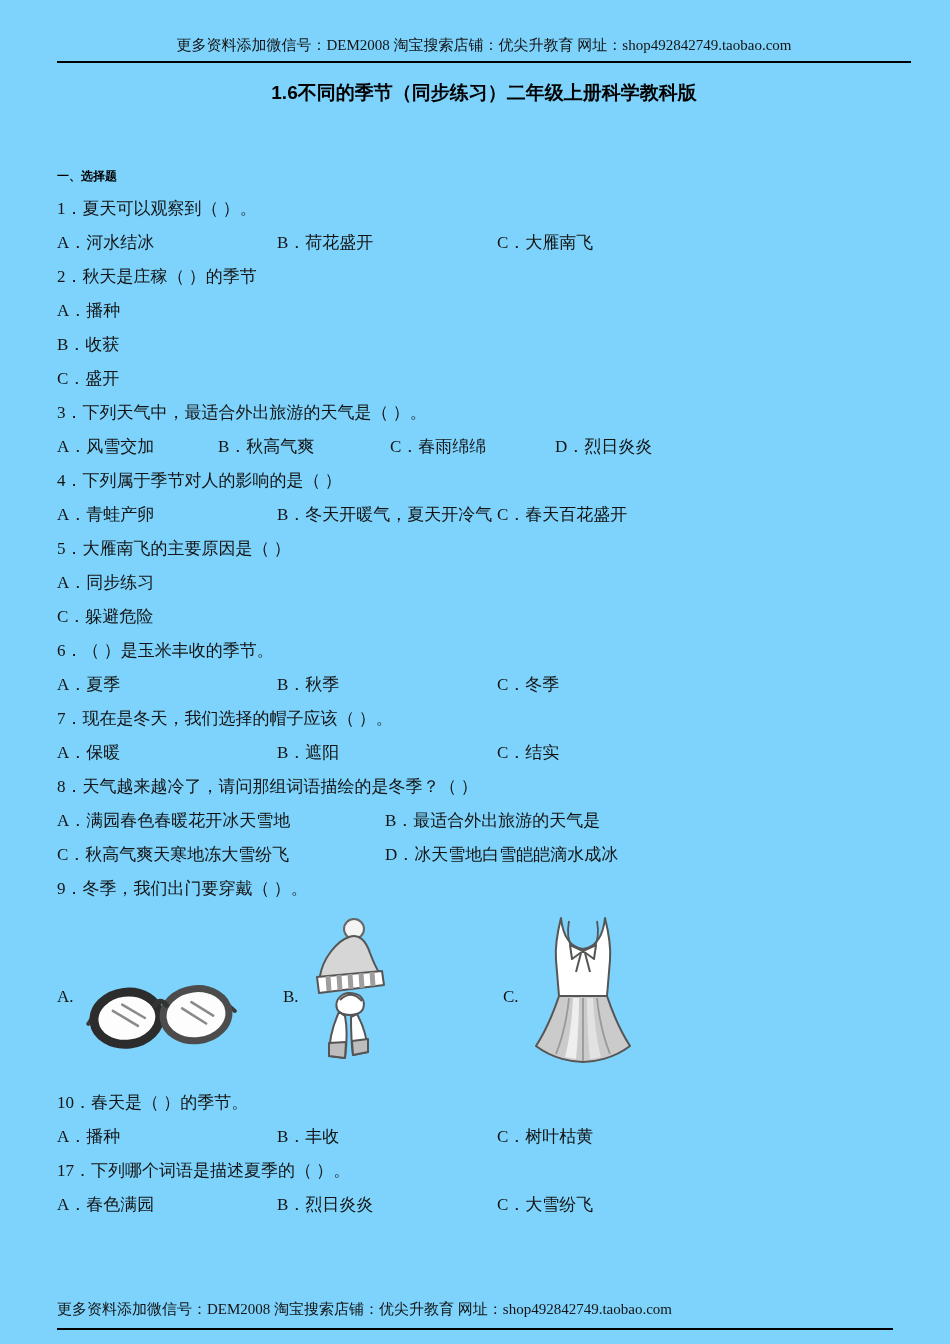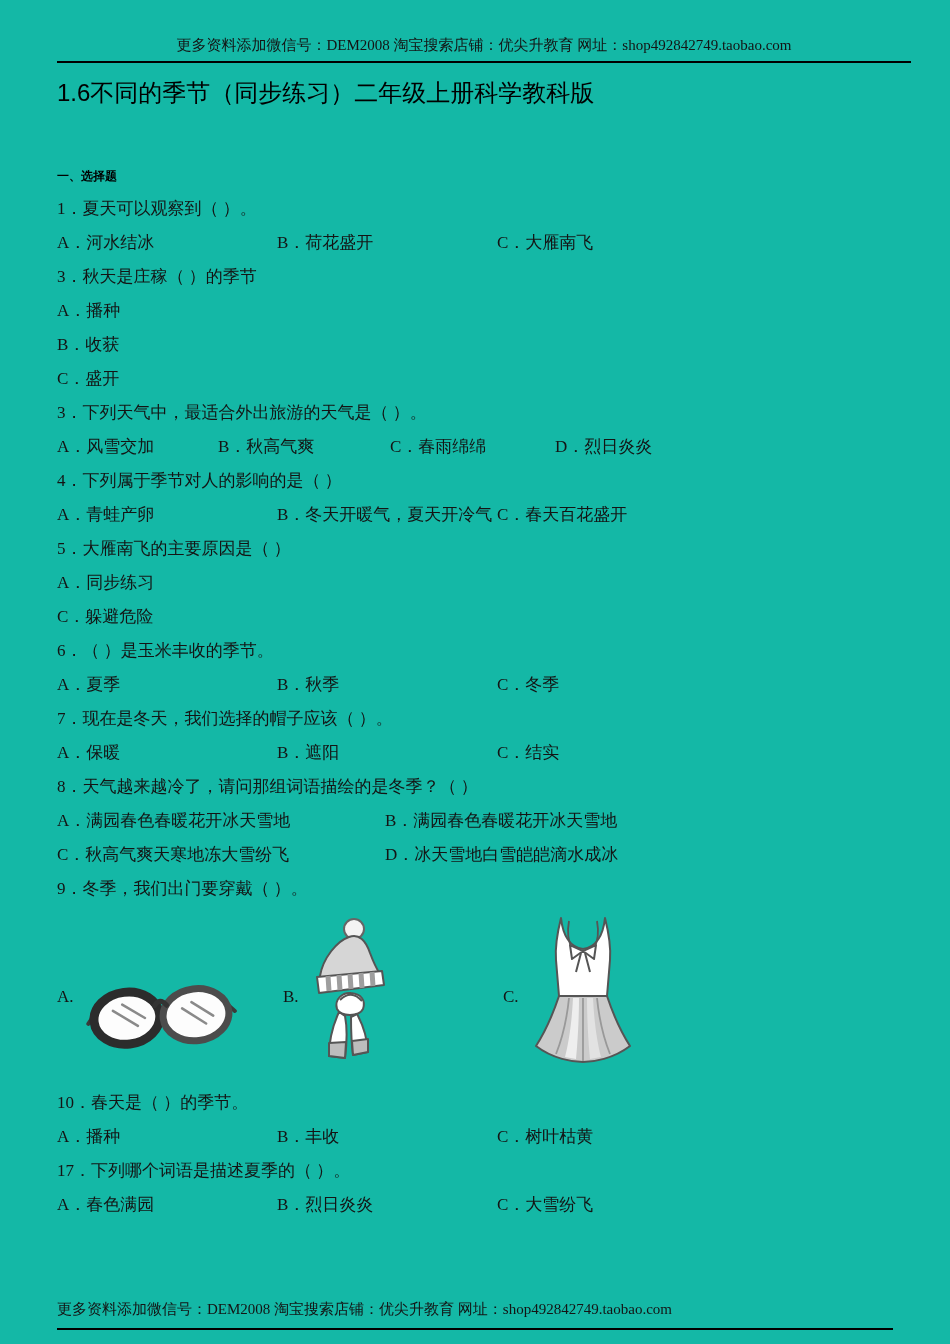--- a/index.html
+++ b/index.html
@@ -1,28 +1,28 @@
 <!DOCTYPE html>
 <html><head>
 <meta charset="utf-8">
 <style>
   html,body{margin:0;padding:0;background:#fff;}
   .page{
-    width:950px;height:1344px;background:#14b8a6;position:relative;
+    width:950px;height:1344px;background:#7dd3fc;position:relative;
     box-sizing:border-box;padding:36px 39px 0 57px;
     font-family:"Liberation Serif","DejaVu Serif",serif;color:#141414;
     overflow:hidden;
   }
   .hdr{
     text-align:center;font-size:15px;line-height:19px;
     padding-bottom:6px;border-bottom:2px solid #000;
     white-space:nowrap;
   }
   .title{
-    font-weight:normal;font-size:24px;line-height:30px;
+    text-align:center;font-weight:bold;font-size:19px;line-height:30px;
     margin:15px 0 0 0;
     font-family:"Liberation Sans","DejaVu Sans",sans-serif;
     color:#000;
   }
   .section{
     font-weight:bold;font-size:12px;line-height:20px;
     margin:58px 0 14px 0;color:#000;
     font-family:"Liberation Sans","DejaVu Sans",sans-serif;
   }
   .q{margin:0 0 16px 0;font-size:17px;line-height:18px;}
@@ -62,21 +62,21 @@
 
   <div class="section">一、选择题</div>
 
   <p class="q">1．夏天可以观察到（    ）。</p>
   <div class="opts c3">
     <span class="o">A．河水结冰</span>
     <span class="o">B．荷花盛开</span>
     <span class="o">C．大雁南飞</span>
   </div>
 
-  <p class="q">3．秋天是庄稼（ ）的季节</p>
+  <p class="q">2．秋天是庄稼（ ）的季节</p>
   <p class="q">A．播种</p>
   <p class="q">B．收获</p>
   <p class="q">C．盛开</p>
 
   <p class="q">3．下列天气中，最适合外出旅游的天气是（    ）。</p>
   <div class="opts c4">
     <span class="o">A．风雪交加</span>
     <span class="o">B．秋高气爽</span>
     <span class="o">C．春雨绵绵</span>
     <span class="o">D．烈日炎炎</span>
@@ -103,21 +103,21 @@
   <p class="q">7．现在是冬天，我们选择的帽子应该（    ）。</p>
   <div class="opts c3">
     <span class="o">A．保暖</span>
     <span class="o">B．遮阳</span>
     <span class="o">C．结实</span>
   </div>
 
   <p class="q">8．天气越来越冷了，请问那组词语描绘的是冬季？（    ）</p>
   <div class="opts c2">
     <span class="o">A．满园春色春暖花开冰天雪地</span>
-    <span class="o">B．满园春色春暖花开冰天雪地</span>
+    <span class="o">B．最适合外出旅游的天气是</span>
   </div>
   <div class="opts c2">
     <span class="o">C．秋高气爽天寒地冻大雪纷飞</span>
     <span class="o">D．冰天雪地白雪皑皑滴水成冰</span>
   </div>
 
   <p class="q">9．冬季，我们出门要穿戴（    ）。</p>
   <div class="figrow">
     <span class="figlabel fl-a">A.</span>
     <span class="figlabel fl-b">B.</span>

